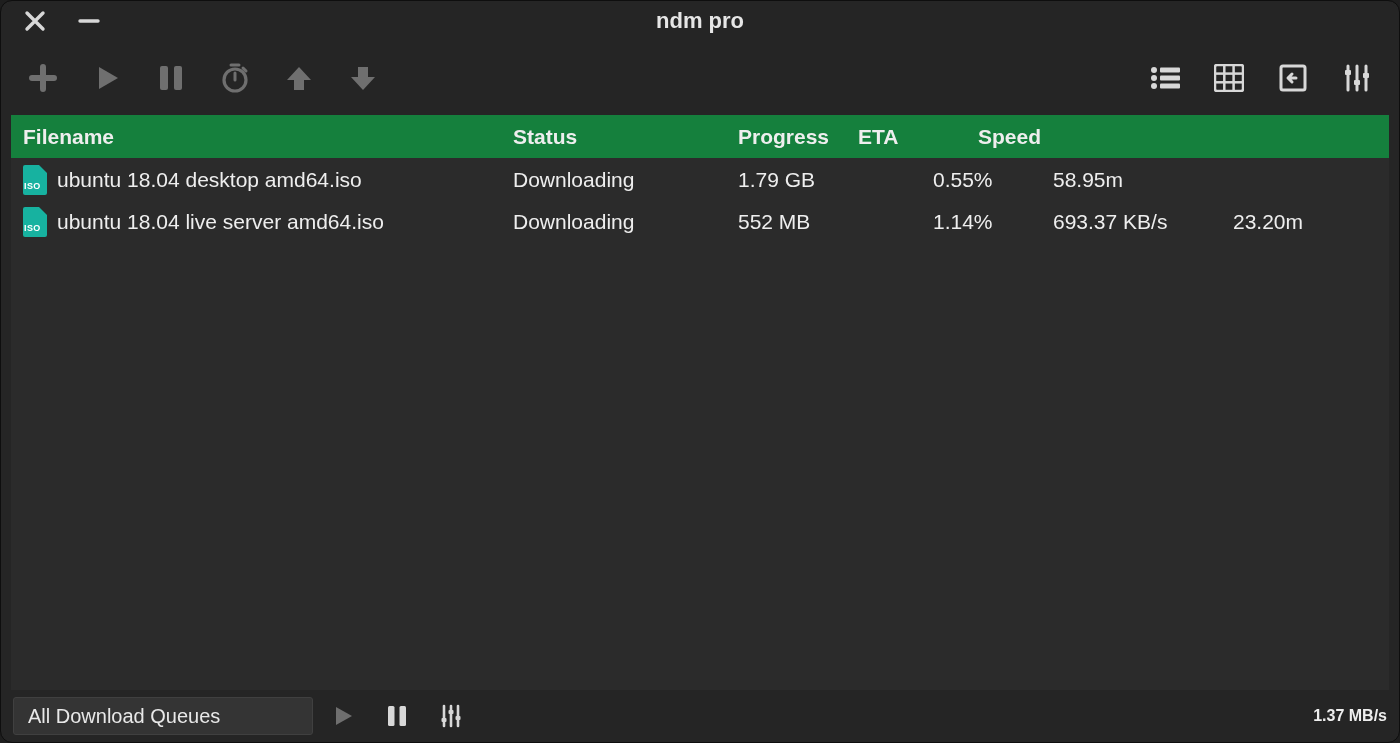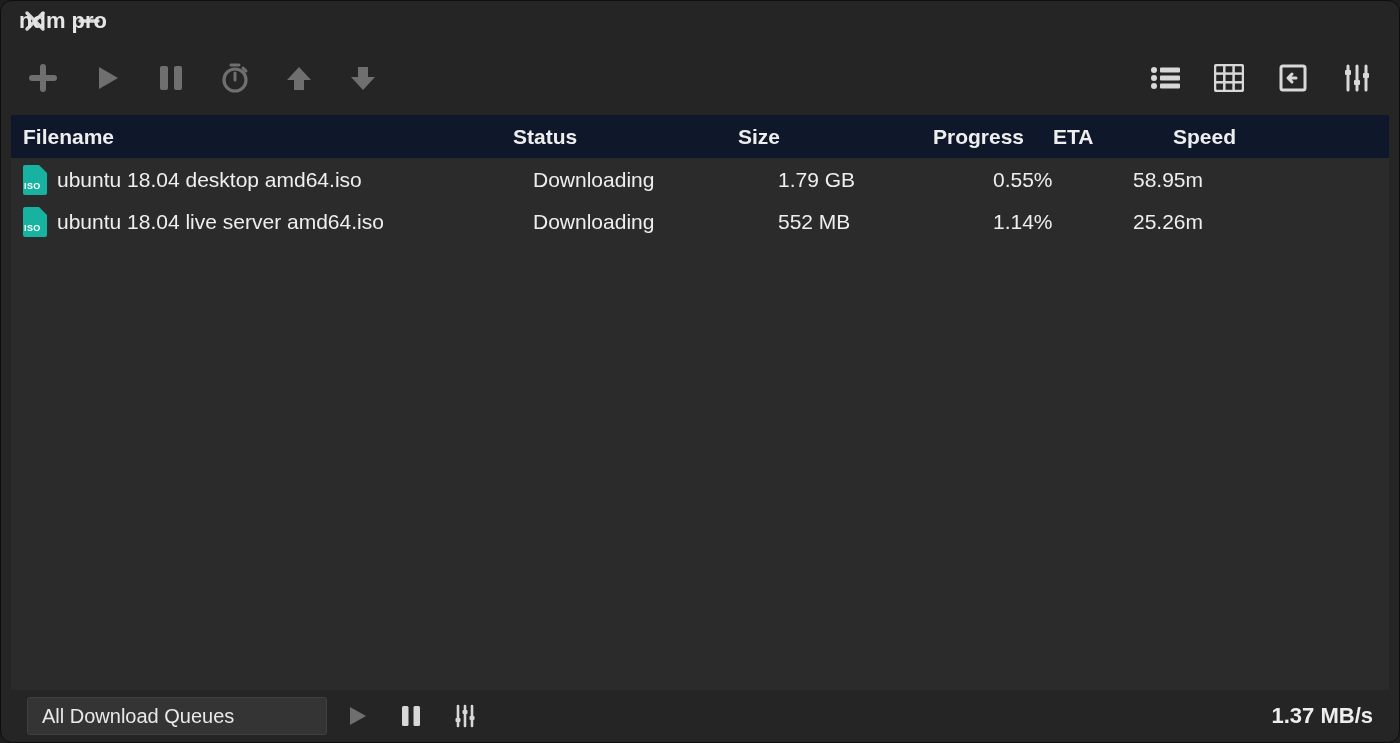--- a/index.html
+++ b/index.html
@@ -19,25 +19,24 @@
   }
   .titlebar {
     height: 40px;
     display: flex; align-items: center;
     position: relative;
     padding: 0 14px;
     color: #e6e6e6;
   }
   .titlebar .wincontrols { display: flex; align-items: center; gap: 14px; }
   .titlebar .title {
-    position: absolute; left: 7px; right: 0;
-    text-align: left;
+    position: absolute; left: 0; right: 0;
+    text-align: center;
     font-size: 22px; font-weight: 600;
     pointer-events: none;
-    padding-left: 11px;
   }
   .toolbar {
     height: 74px;
     display: flex; align-items: center;
     padding: 0 22px;
     justify-content: space-between;
   }
   .toolbar .group-left, .toolbar .group-right {
     display: flex; align-items: center; gap: 24px;
   }
@@ -50,21 +49,21 @@
   .iconbtn.light { color: #d8d8d8; }
   .iconbtn svg { display: block; }
   .table-wrap {
     flex: 1;
     display: flex; flex-direction: column;
     background: #2b2b2b;
     margin: 0 10px;
   }
   .thead {
     display: flex;
-    background: #0f172a;
+    background: #15803d;
     border-bottom: 1px solid #2b2b2b;
     height: 44px;
   }
   .th, .td {
     padding: 0 12px;
     display: flex; align-items: center;
     font-size: 21px;
     color: #eee;
     overflow: hidden; white-space: nowrap; text-overflow: ellipsis;
   }
@@ -73,21 +72,20 @@
   .col-status   { width: 225px; }
   .col-size     { width: 195px; }
   .col-progress { width: 120px; }
   .col-speed    { width: 180px; }
   .col-eta      { width: 120px; }
   .col-spare    { flex: 1; }
   .tbody { flex: 1; overflow: auto; }
   .row {
     display: flex;
     height: 42px;
-    gap: 20px;
   }
   .row .td { font-weight: 400; }
   .file-cell { display: flex; align-items: center; gap: 10px; }
   .iso-icon {
     width: 24px; height: 30px;
     background: #17b2a0;
     border-radius: 2px;
     position: relative;
     flex: 0 0 auto;
   }
@@ -100,39 +98,39 @@
   }
   .iso-icon::after {
     content: "ISO";
     position: absolute; left: 1px; bottom: 4px;
     font-size: 9px; font-weight: 700; color: #ffffff;
     letter-spacing: 0.4px;
   }
   .footer {
     height: 52px;
     display: flex; align-items: center;
-    padding: 0 26px;
+    padding: 0 12px;
     justify-content: space-between;
     gap: 13px;
   }
   .queue-select {
     background: #343434;
     border: 1px solid #404040;
     border-radius: 3px;
     height: 38px;
     padding: 0 14px;
     display: flex; align-items: center;
     font-size: 20px; color: #e8e8e8;
     min-width: 300px;
     cursor: pointer;
   }
   .footer .iconrow { display: flex; align-items: center; gap: 20px; }
   .footer .speed {
     margin-left: auto;
-    font-size: 22px; font-weight: 700; color: #eee;
+    font-size: 16px; font-weight: 700; color: #eee;
   }
   .iconbtn.sm { width: 34px; height: 34px; }
 </style>
 </head>
 <body>
 
 <div class="window">
 
   <div class="titlebar">
     <div class="wincontrols">
@@ -223,21 +221,20 @@
           <rect x="20" y="10" width="6" height="5" rx="1" fill="currentColor"></rect>
         </svg>
       </span>
     </div>
   </div>
 
   <div class="table-wrap">
     <div class="thead">
       <div class="th col-filename">Filename</div>
       <div class="th col-status">Status</div>
-      <div class="th col-size">Size</div>
       <div class="th col-progress">Progress</div>
       <div class="th col-eta">ETA</div>
       <div class="th col-speed">Speed</div>
       <div class="th col-spare"></div>
     </div>
     <div class="tbody" id="tbody">
         <div class="row">
           <div class="td col-filename">
             <div class="file-cell">
               <div class="iso-icon"></div>
@@ -253,21 +250,22 @@
         <div class="row">
           <div class="td col-filename">
             <div class="file-cell">
               <div class="iso-icon"></div>
               <span>ubuntu 18.04 live server amd64.iso</span>
             </div>
           </div>
           <div class="td col-status">Downloading</div>
           <div class="td col-size">552 MB</div>
           <div class="td col-progress">1.14%</div>
-          <div class="td col-eta">25.26m</div>
+          <div class="td col-speed">693.37 KB/s</div>
+          <div class="td col-eta">23.20m</div>
           <div class="td col-spare"></div>
         </div>
       </div>
   </div>
 
   <div class="footer">
     <div class="queue-select">
       <span>All Download Queues</span>
     </div>
     <div class="iconrow">

